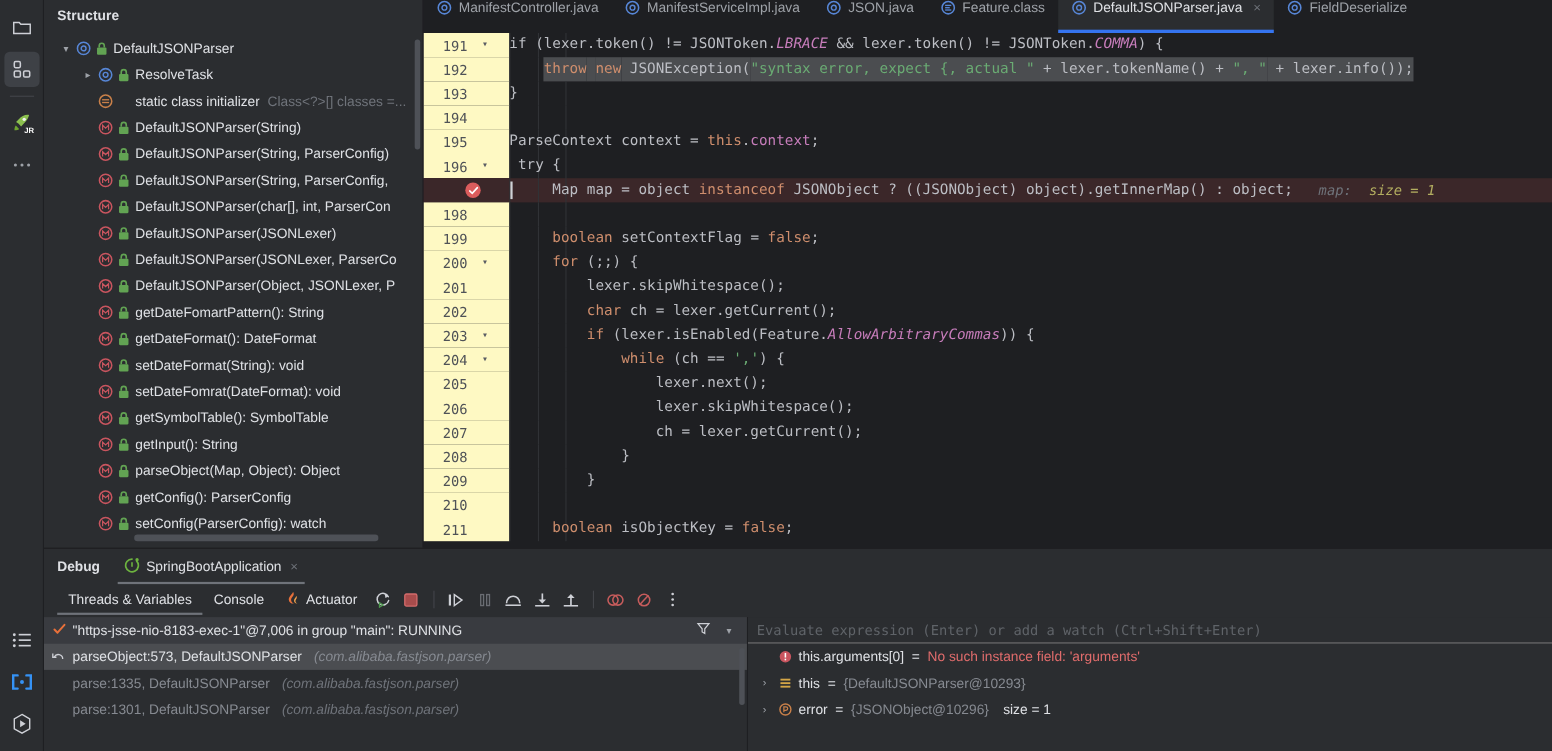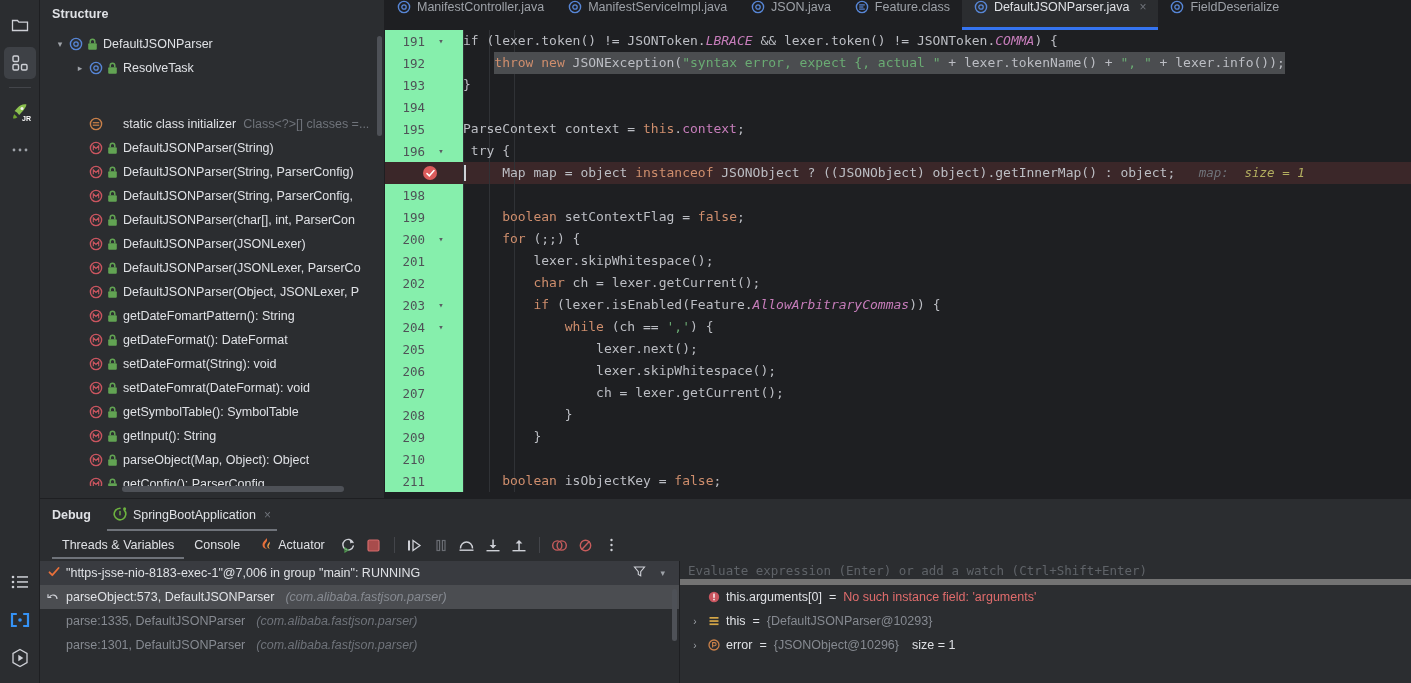--- a/index.html
+++ b/index.html
@@ -91,21 +91,21 @@
   .code-area {
     position: absolute; top: 30px; left: 0; right: 0; bottom: 0;
     background: #1e1f22; overflow: hidden;
     font-family: "DejaVu Sans Mono", monospace; font-size: 13px;
   }
   .code-row { height: 22px; position: relative; white-space: pre; }
   .code-row.hl { background: #3b2729; }
   .code-row.hl .gutter { background: #3b2729; }
   .gutter {
     position: absolute; left: 0; top: 0; width: 78px; height: 22px;
-    display: flex; align-items: center; background: #86efac;
+    display: flex; align-items: center; background: #fef9c3;
   }
   .lnum {
     width: 46px; text-align: right; padding-right: 6px;
     color: #4f5257; font-size: 12.5px;
     font-family: "DejaVu Sans Mono", monospace;
   }
   .fold { width: 20px; text-align: center; color: #5a5d63; font-size: 9px; }
   .bp {
     position: absolute; left: 38px; top: 4px; width: 14px; height: 14px;
     border-radius: 50%; background: #db5c5c;
@@ -187,21 +187,21 @@
   .frames-scroll {
     position: absolute; right: 2px; top: 28px; width: 5px; height: 52px;
     background: #4e5157; border-radius: 3px;
   }
 
   .vars { flex: 1; position: relative; background: #2b2d30; }
   .eval-row {
     height: 24px; display: flex; align-items: center; padding-left: 8px;
     font-family: "DejaVu Sans Mono", monospace; font-size: 12.5px;
     color: #5f6368; background: #2b2d30;
-    border-bottom: 6px solid #737373;
+    border-bottom: 1px solid #737373;
     cursor: text;
   }
   .var-row {
     height: 24px; display: flex; align-items: center; gap: 5px;
     padding-left: 8px; font-size: 12.5px; white-space: nowrap; cursor: pointer;
   }
   .var-exp { width: 14px; text-align: center; color: #9ea2a8; font-size: 10px; }
   .var-name { color: #dfe1e5; }
   .var-eq { color: #dfe1e5; margin: 0 2px; }
   .var-err { color: #e06c6c; }
@@ -302,21 +302,21 @@
             </svg>
           </span>
           <span class="lockic">
             <svg width="11" height="13" viewBox="0 0 11 13">
               <rect x="1.2" y="5.2" width="8.6" height="6.6" rx="1" fill="#62a353"></rect>
               <path d="M3.2 5.2V3.6a2.3 2.3 0 0 1 4.6 0v1.6" fill="none" stroke="#62a353" stroke-width="1.5"></path>
             </svg>
           </span>
           <span class="tree-label">ResolveTask</span>
         </div>
-        <div class="tree-row" style="padding-left: 32px; margin-top: 32px;">
+        <div class="tree-row" style="padding-left: 32px;">
           <span class="tw"></span>
           <span class="ic">
             <svg width="14" height="14" viewBox="0 0 14 14">
               <circle cx="7" cy="7" r="5.6" fill="none" stroke="#c98049" stroke-width="1.4"></circle>
               <rect x="3.8" y="5.1" width="6.4" height="1.2" fill="#c98049"></rect>
               <rect x="3.8" y="7.6" width="6.4" height="1.2" fill="#c98049"></rect>
             </svg>
           </span>
           <span class="lockic"></span>
           <span class="tree-label">static class initializer</span>

